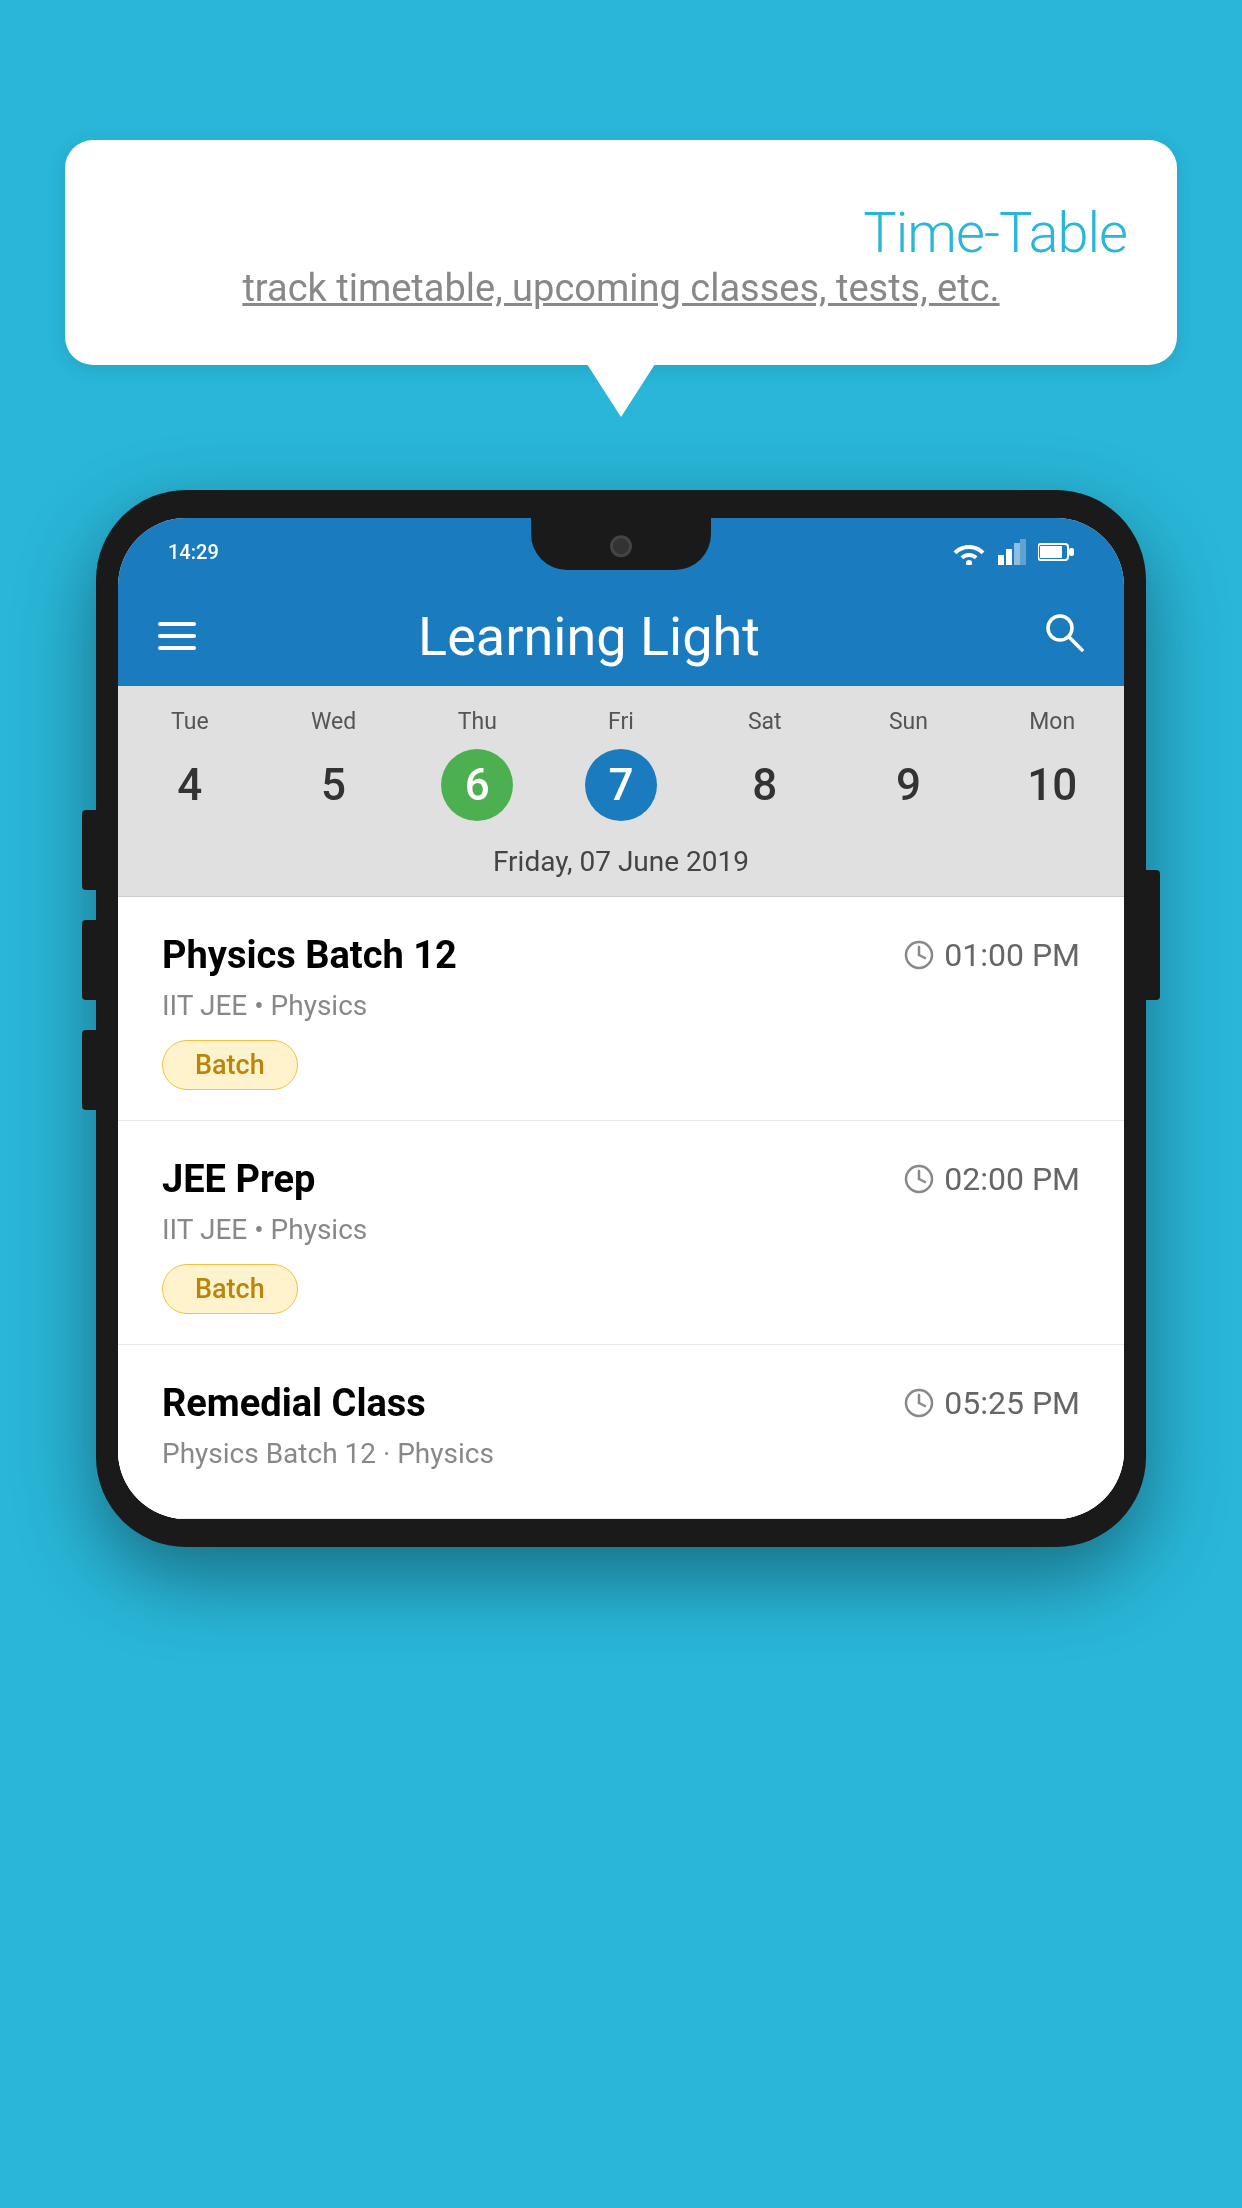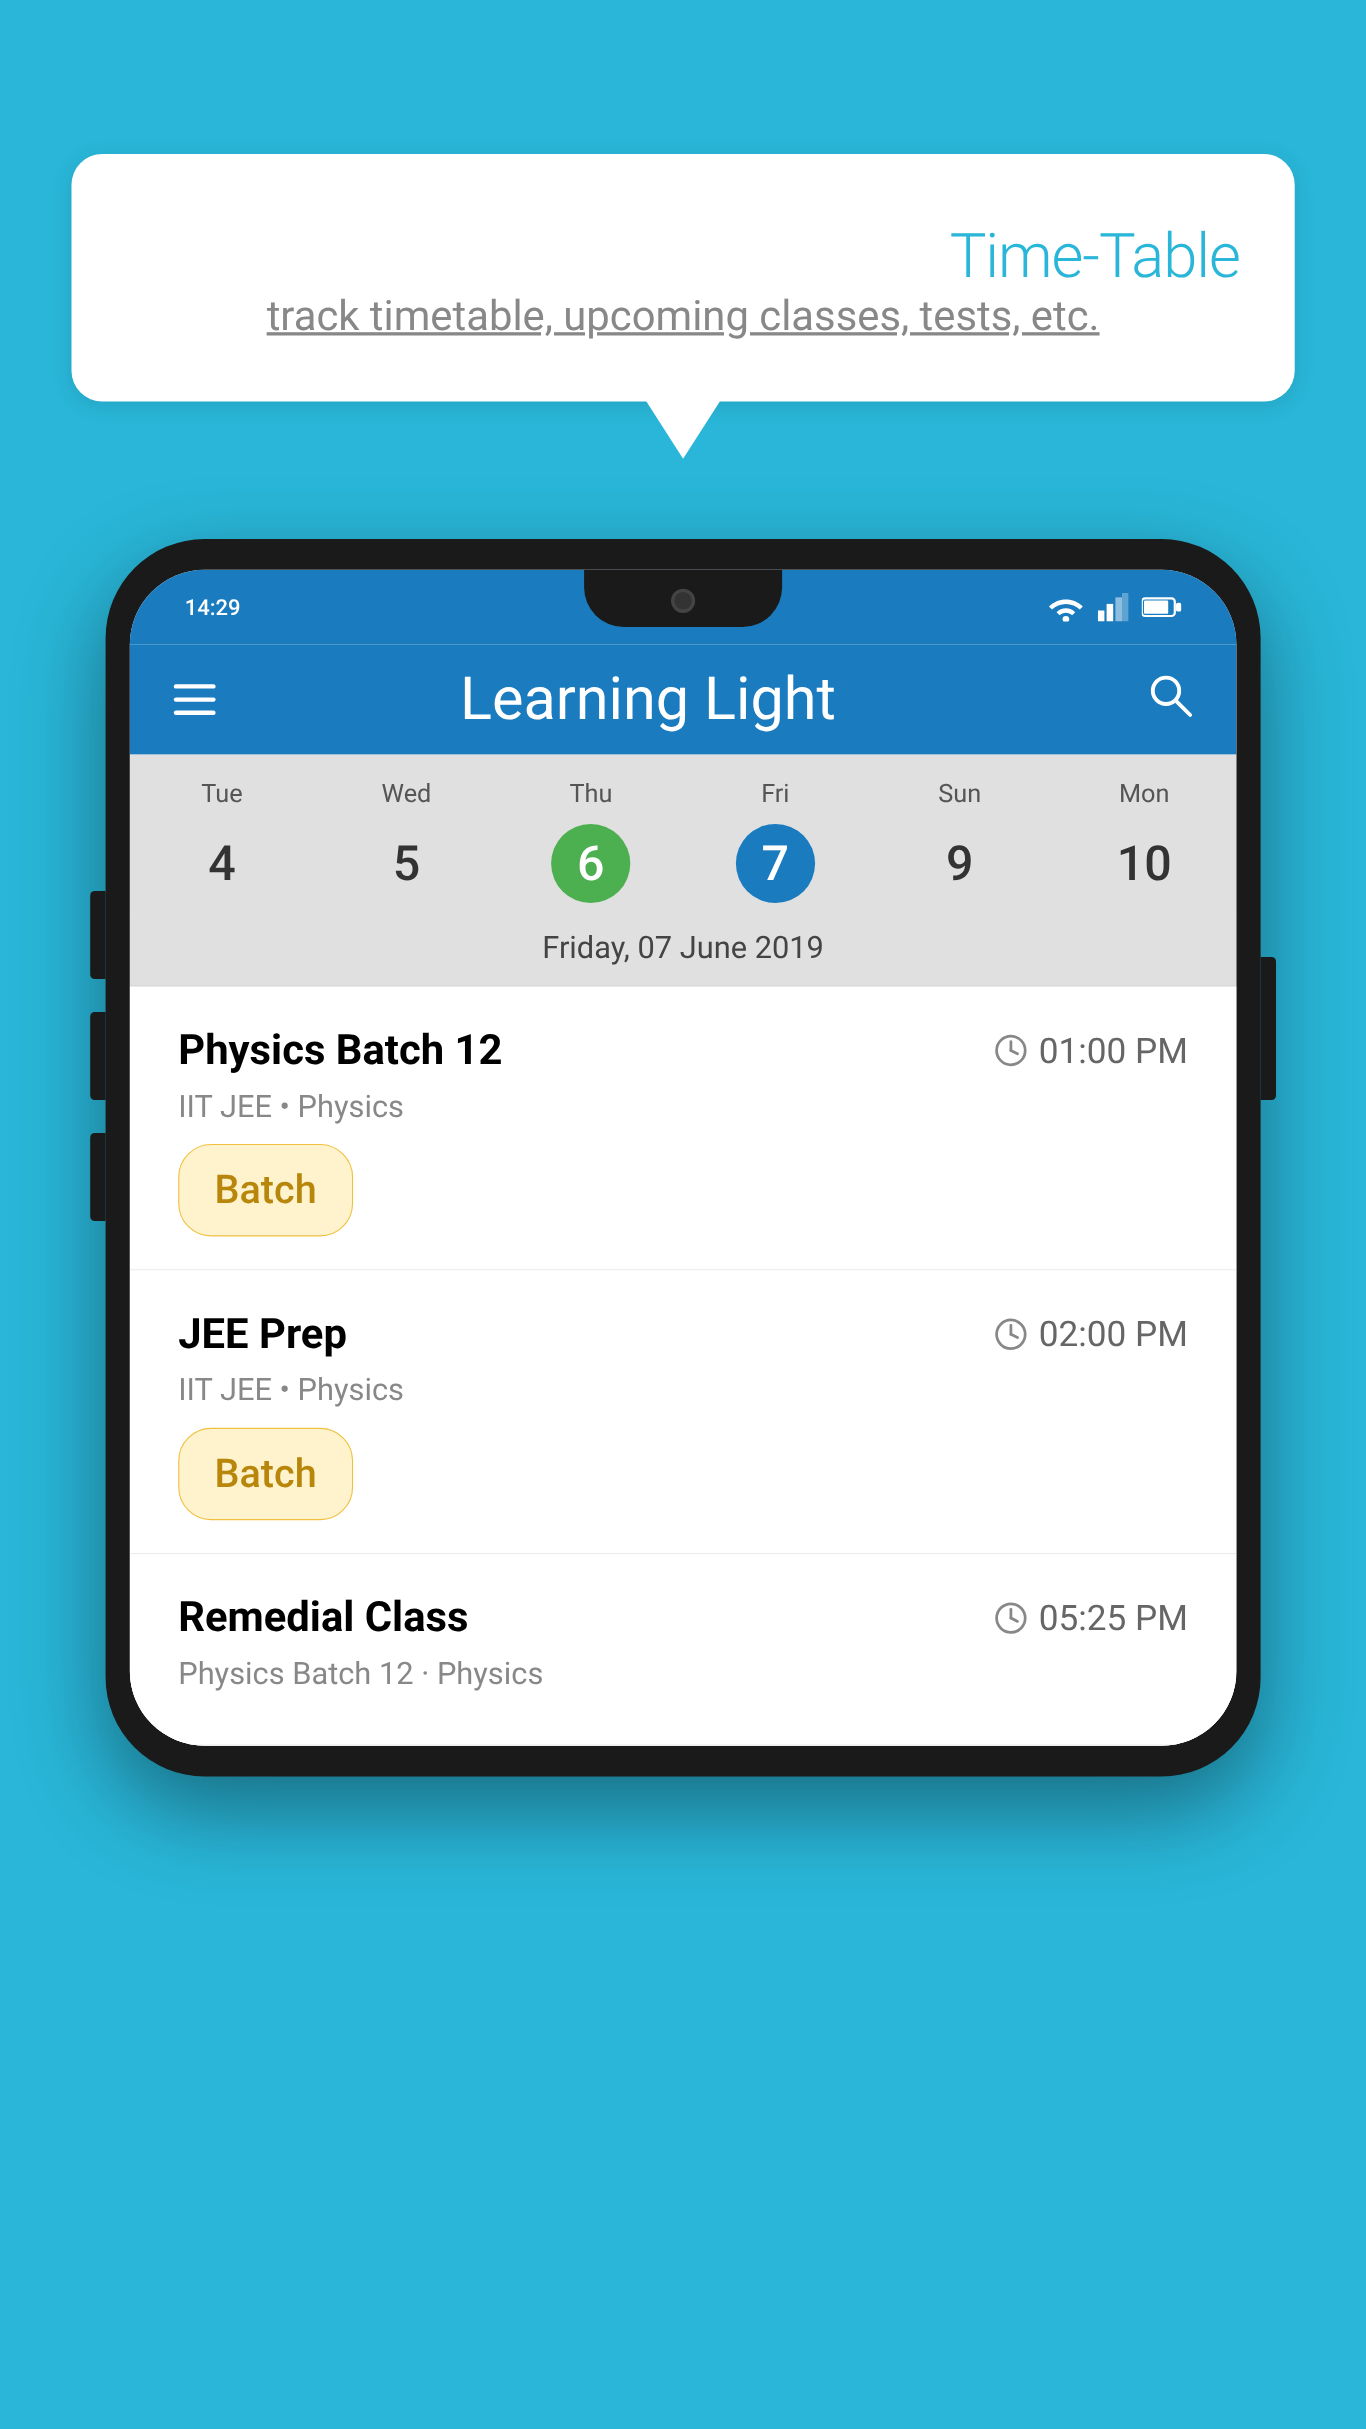--- a/index.html
+++ b/index.html
@@ -289,22 +289,22 @@
       color: #888;
       margin-bottom: 18px;
     }
 
     .batch-tag {
       display: inline-block;
       background: #fff3cd;
       color: #b8860b;
       border: 1.5px solid #f0c040;
       border-radius: 30px;
-      padding: 20px 32px;
-      font-size: 36px;
+      padding: 8px 32px;
+      font-size: 27px;
       font-weight: 500;
     }
   </style>
 </head>
 <body>
 
 <div class="speech-bubble-container">
   <div class="speech-bubble">
     <div class="bubble-title">Time-Table</div>
     <div class="bubble-subtitle">track timetable, upcoming classes, tests, etc.</div>
@@ -367,20 +367,24 @@
             <div class="cal-day-name">Wed</div>
             <div class="cal-day-num">5</div>
           </div>
           <div class="cal-day-col">
             <div class="cal-day-name">Thu</div>
             <div class="cal-day-num today">6</div>
           </div>
           <div class="cal-day-col">
             <div class="cal-day-name">Fri</div>
             <div class="cal-day-num selected">7</div>
+          </div>
+          <div class="cal-day-col">
+            <div class="cal-day-name">Sat</div>
+            <div class="cal-day-num">8</div>
           </div>
           <div class="cal-day-col">
             <div class="cal-day-name">Sun</div>
             <div class="cal-day-num">9</div>
           </div>
           <div class="cal-day-col">
             <div class="cal-day-name">Mon</div>
             <div class="cal-day-num">10</div>
           </div>
         </div>

